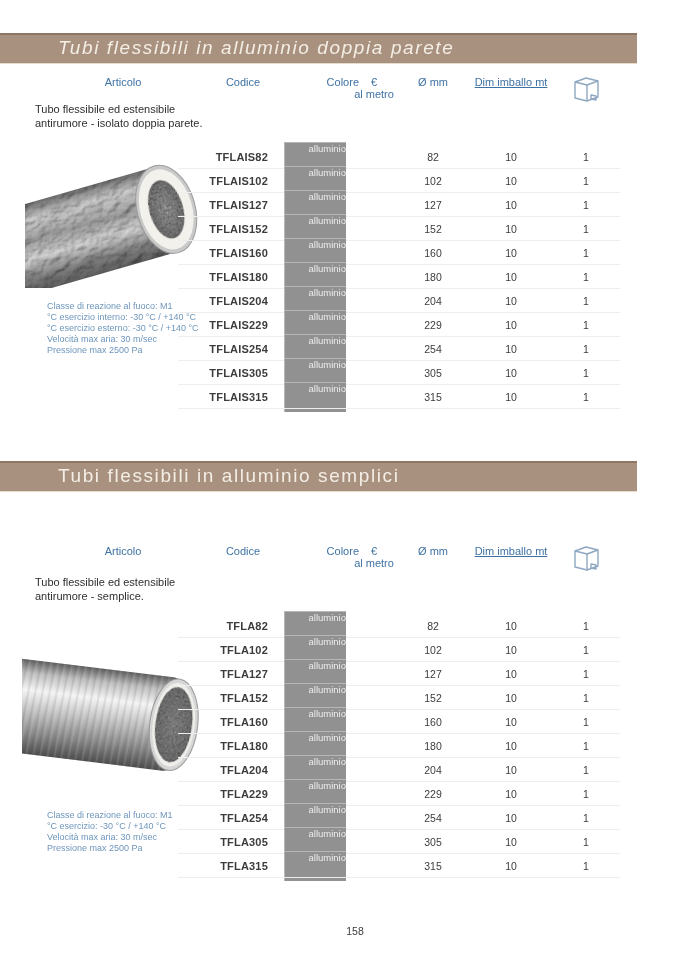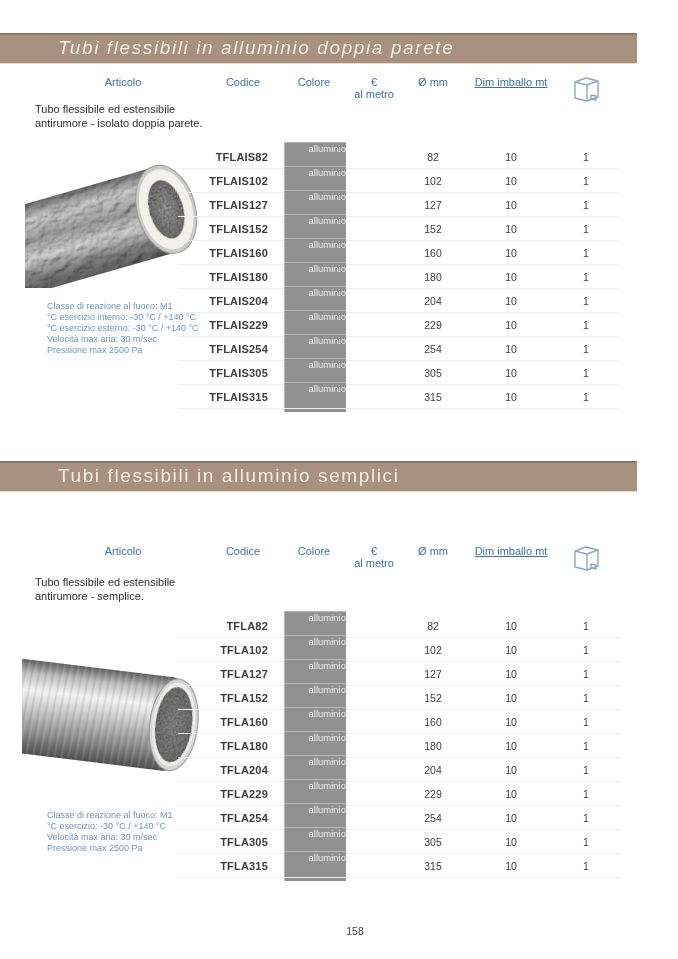--- a/index.html
+++ b/index.html
@@ -16,21 +16,21 @@
   .band .title{color:var(--band-text);font-size:19px;letter-spacing:1.6px;line-height:29px;
         padding-left:58px;font-weight:400;white-space:nowrap;}
   .band1{top:33px;font-style:italic;} .band2{top:461px;}
 
   
   .thead{position:absolute;left:0;width:678px;height:34px;color:var(--header-blue);font-size:11px;}
   .thead1{top:76px;} .thead2{top:545px;}
   .th{position:absolute;text-align:center;top:0;}
   .h-art{left:78px;width:90px;}
   .h-cod{left:198px;width:90px;}
-  .h-col{left:269px;width:90px;}
+  .h-col{left:269px;width:90px;text-align:right;}
   .h-eur{left:334px;width:80px;line-height:12px;}
   .h-dia{left:393px;width:80px;}
   .h-dim{left:461px;width:100px;text-decoration:underline;}
   .h-box{left:568px;top:-6px;width:36px;height:36px;}
 
   
   .desc{position:absolute;left:35px;width:180px;font-size:11px;
         line-height:14px;color:#2f2f2f;}
   .desc1{top:102px;} .desc2{top:575px;}
   .specs{position:absolute;left:47px;width:190px;font-size:9px;line-height:11px;color:var(--spec-blue);}

